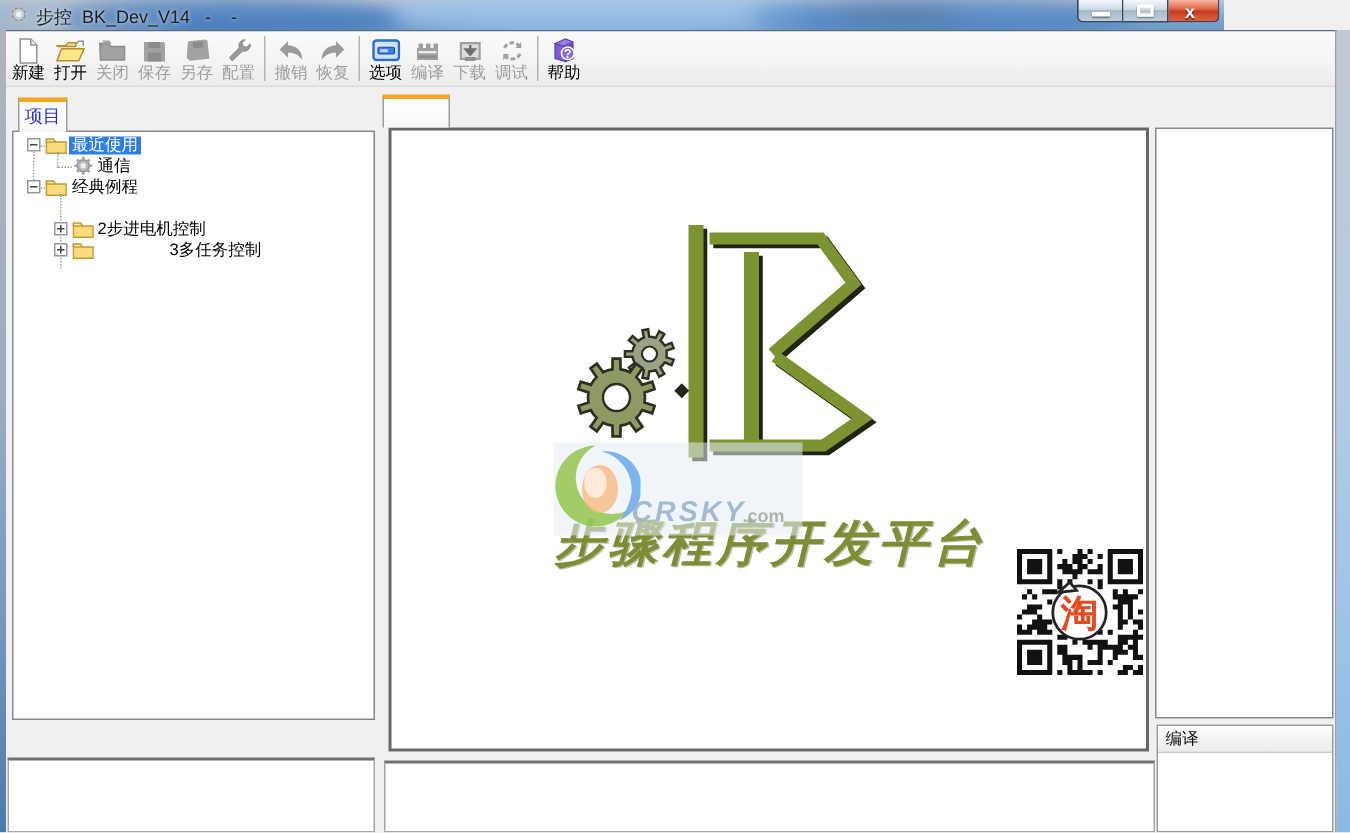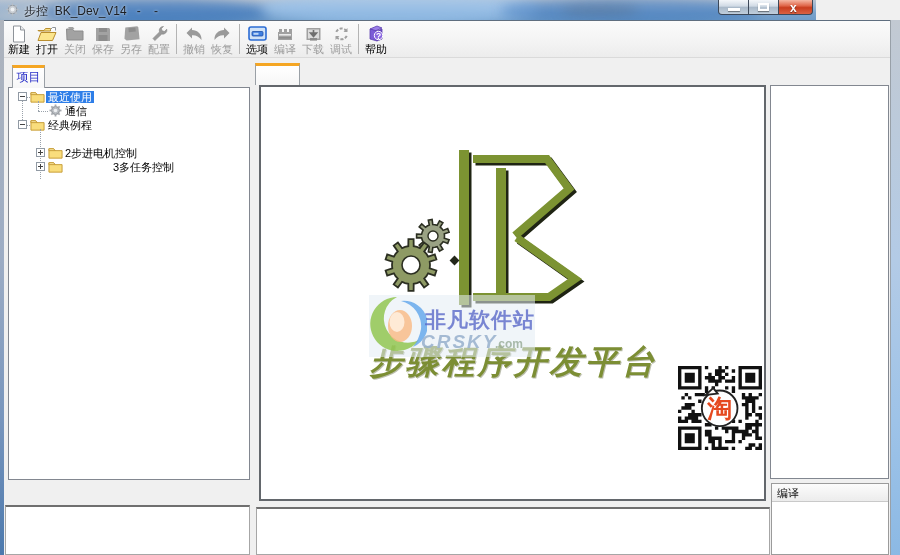--- a/index.html
+++ b/index.html
@@ -395,21 +395,20 @@
 
     <div class="brand-title">步骤程序开发平台</div>
 
     <div class="watermark">
       <svg width="58" height="62" viewBox="0 0 58 62" style="position:absolute;left:0;top:0;">
         <path d="M28 2 A27 27 0 1 0 50 45 A24 24 0 0 1 28 2z" fill="rgba(140,195,70,.8)"></path>
         <path d="M32 6 A24 24 0 0 1 44 52 A40 40 0 0 0 52 34 A26 26 0 0 0 32 6z" fill="rgba(95,165,235,.8)"></path>
         <ellipse cx="31" cy="31" rx="12" ry="16" fill="rgba(250,185,130,.8)"></ellipse>
         <ellipse cx="28" cy="27" rx="7.5" ry="10" fill="rgba(255,240,225,.85)"></ellipse>
       </svg>
-      <span class="wm-name">非凡软件站</span>
       <span class="wm-domain">CRSKY</span>
       <span class="wm-suffix">.com</span>
     </div>
 
     <svg class="qr" viewBox="0 0 25 25">
       <rect x="0" y="0" width="25" height="25" fill="#fff"></rect>
       <path fill="#111" d="M0 0h7v1h-7zM8 0h1v1h-1zM12 0h1v1h-1zM14 0h1v1h-1zM18 0h7v1h-7zM0 1h1v1h-1zM6 1h1v1h-1zM11 1h3v1h-3zM16 1h1v1h-1zM18 1h1v1h-1zM24 1h1v1h-1zM0 2h1v1h-1zM2 2h3v1h-3zM6 2h1v1h-1zM9 2h1v1h-1zM11 2h2v1h-2zM14 2h1v1h-1zM18 2h1v1h-1zM20 2h3v1h-3zM24 2h1v1h-1zM0 3h1v1h-1zM2 3h3v1h-3zM6 3h1v1h-1zM8 3h3v1h-3zM12 3h2v1h-2zM16 3h1v1h-1zM18 3h1v1h-1zM20 3h3v1h-3zM24 3h1v1h-1zM0 4h1v1h-1zM2 4h3v1h-3zM6 4h1v1h-1zM9 4h4v1h-4zM14 4h3v1h-3zM18 4h1v1h-1zM20 4h3v1h-3zM24 4h1v1h-1zM0 5h1v1h-1zM6 5h1v1h-1zM11 5h1v1h-1zM18 5h1v1h-1zM24 5h1v1h-1zM0 6h7v1h-7zM8 6h1v1h-1zM10 6h1v1h-1zM14 6h1v1h-1zM16 6h1v1h-1zM18 6h7v1h-7zM8 7h1v1h-1zM16 7h1v1h-1zM2 8h1v1h-1zM5 8h3v1h-3zM19 8h1v1h-1zM21 8h1v1h-1zM24 8h1v1h-1zM1 9h1v1h-1zM3 9h1v1h-1zM19 9h5v1h-5zM6 10h1v1h-1zM20 10h3v1h-3zM2 11h3v1h-3zM19 11h2v1h-2zM22 11h1v1h-1zM1 12h3v1h-3zM20 12h1v1h-1zM22 12h1v1h-1zM24 12h1v1h-1zM0 13h1v1h-1zM4 13h1v1h-1zM20 13h1v1h-1zM22 13h1v1h-1zM3 14h4v1h-4zM20 14h2v1h-2zM23 14h2v1h-2zM0 15h1v1h-1zM2 15h4v1h-4zM20 15h1v1h-1zM24 15h1v1h-1zM0 16h3v1h-3zM4 16h3v1h-3zM16 16h1v1h-1zM18 16h1v1h-1zM23 16h1v1h-1zM8 17h2v1h-2zM20 17h5v1h-5zM0 18h7v1h-7zM11 18h1v1h-1zM13 18h5v1h-5zM20 18h2v1h-2zM23 18h1v1h-1zM0 19h1v1h-1zM6 19h1v1h-1zM8 19h2v1h-2zM14 19h1v1h-1zM16 19h5v1h-5zM22 19h2v1h-2zM0 20h1v1h-1zM2 20h3v1h-3zM6 20h1v1h-1zM8 20h2v1h-2zM16 20h1v1h-1zM19 20h3v1h-3zM23 20h1v1h-1zM0 21h1v1h-1zM2 21h3v1h-3zM6 21h1v1h-1zM9 21h4v1h-4zM16 21h1v1h-1zM19 21h1v1h-1zM23 21h2v1h-2zM0 22h1v1h-1zM2 22h3v1h-3zM6 22h1v1h-1zM9 22h2v1h-2zM12 22h1v1h-1zM14 22h3v1h-3zM18 22h1v1h-1zM0 23h1v1h-1zM6 23h1v1h-1zM10 23h1v1h-1zM12 23h1v1h-1zM21 23h2v1h-2zM24 23h1v1h-1zM0 24h7v1h-7zM8 24h1v1h-1zM10 24h5v1h-5zM16 24h1v1h-1zM20 24h2v1h-2zM23 24h2v1h-2z"></path>
       <g>
         <circle cx="12.4" cy="12.6" r="5.3" fill="#fff" stroke="#222" stroke-width="0.55"></circle>
         <path d="M8.2 8.6 L10.5 6.6 L11.8 8.2 Z" fill="#fff" stroke="#222" stroke-width="0.55"></path>

